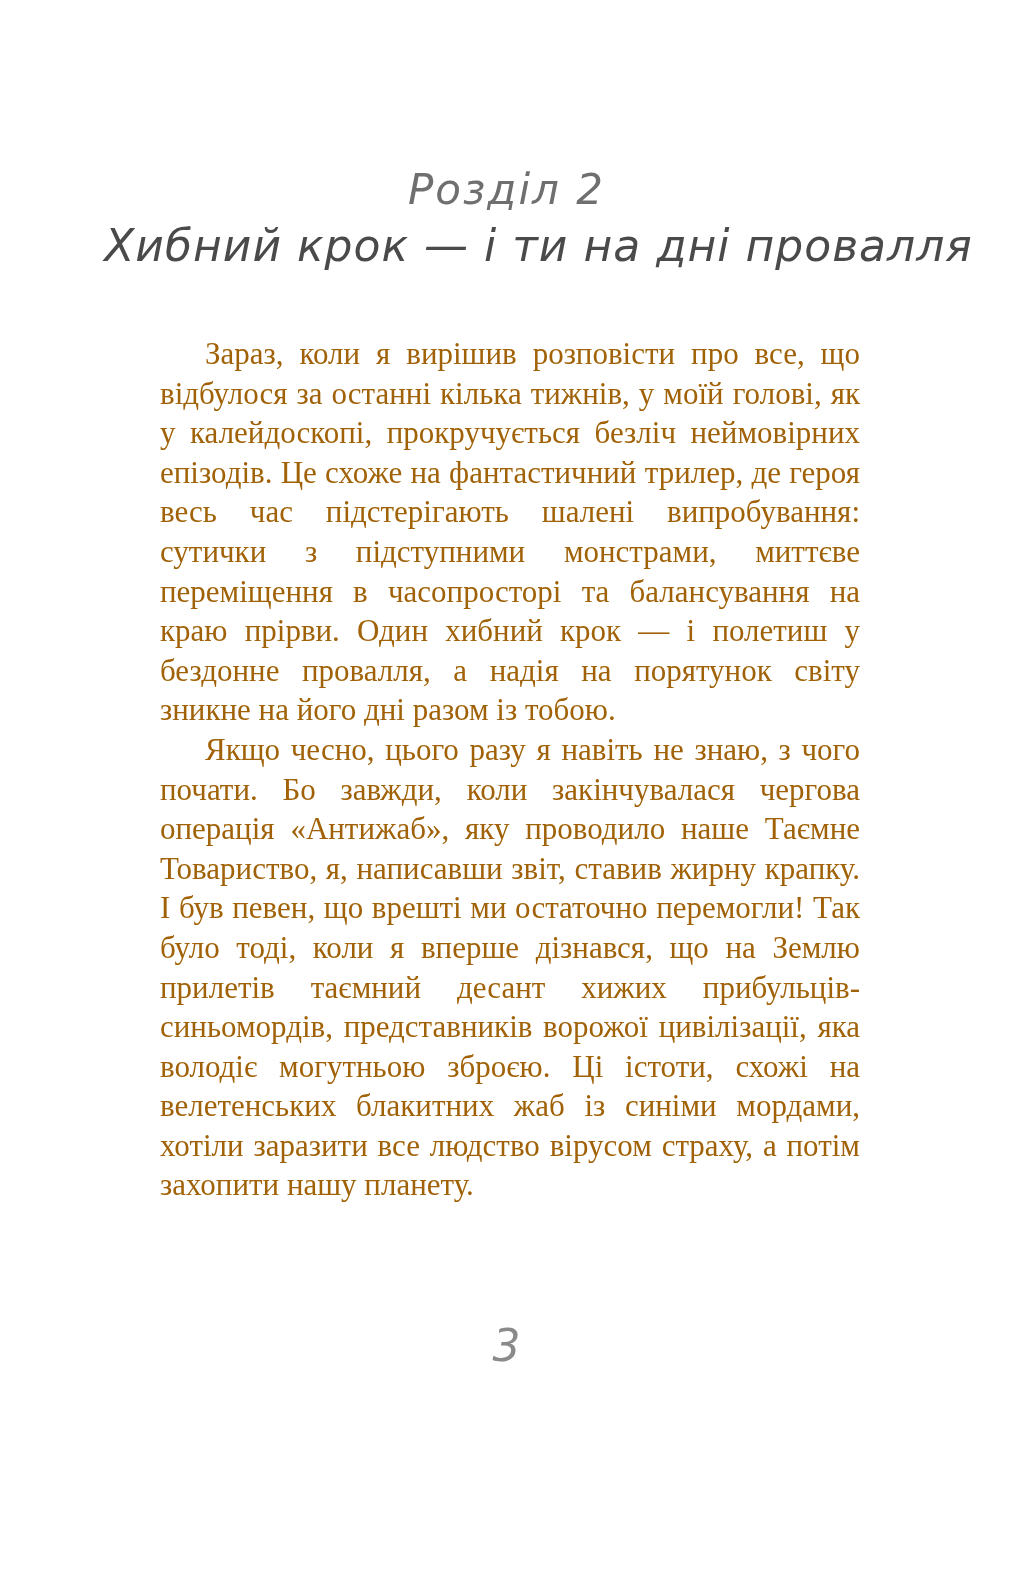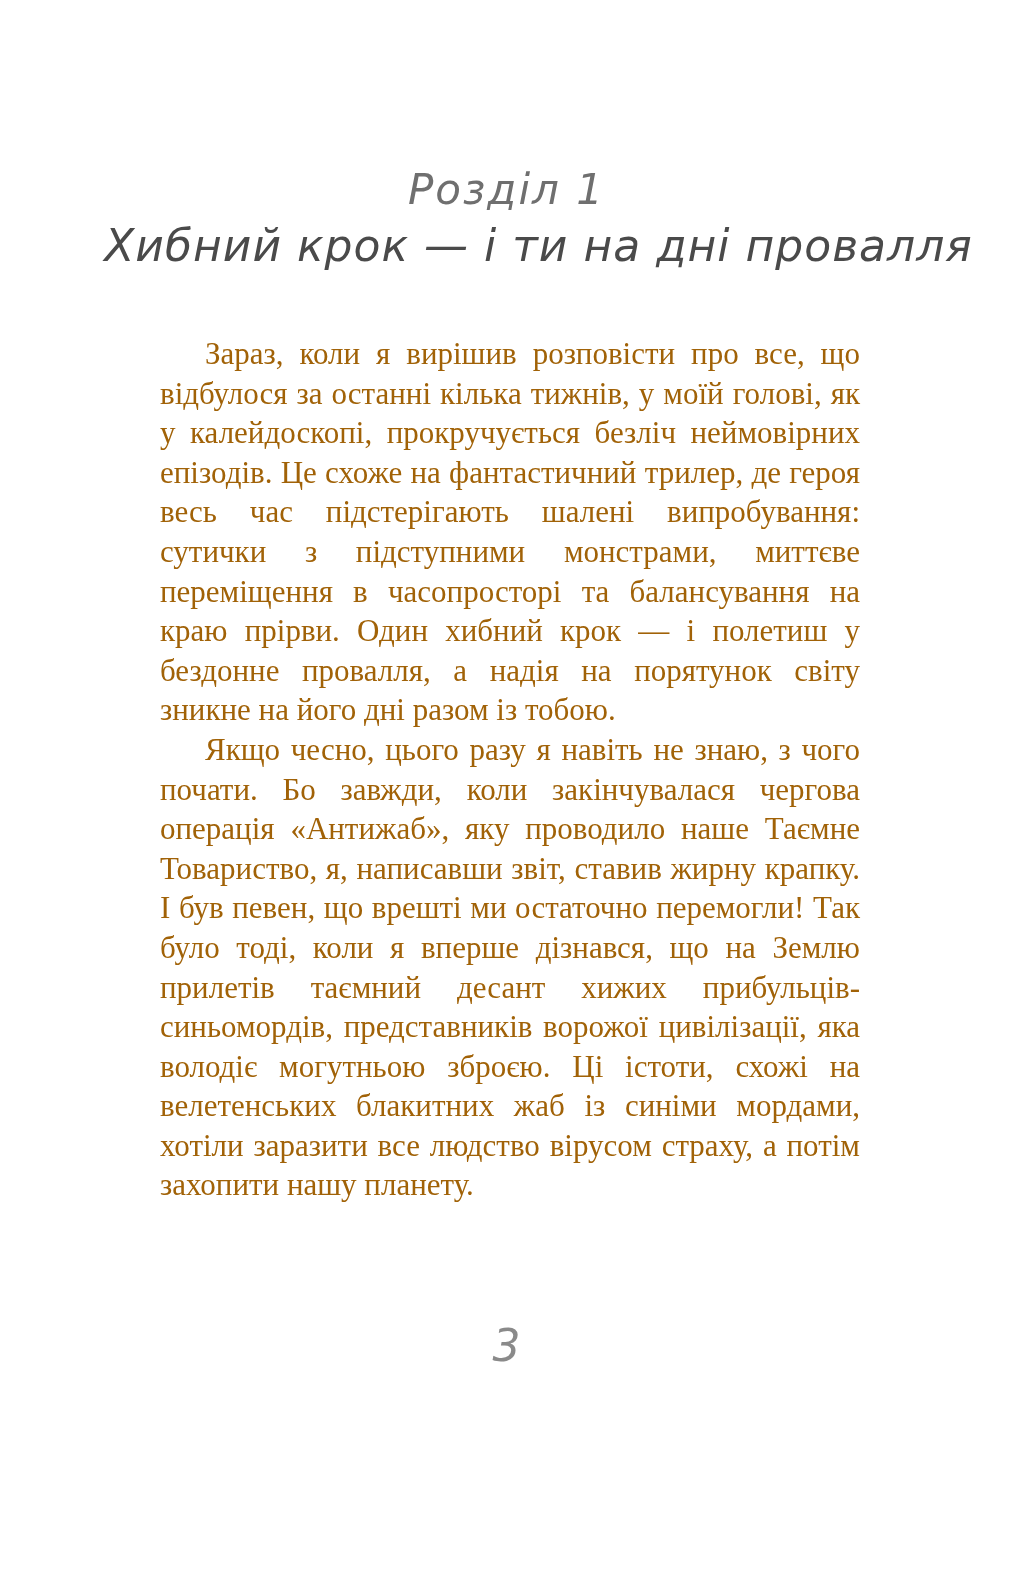--- a/index.html
+++ b/index.html
@@ -68,21 +68,21 @@
     font-style: italic;
     font-size: 44px;
     color: #8a8a8a;
   }
 </style>
 </head>
 <body>
 
 <div class="page">
 
-  <div class="chapter-label">Розділ 1</div>
+  <div class="chapter-label">Розділ 2</div>
 
   <div class="chapter-title">Хибний крок — і ти на дні провалля</div>
 
   <div class="body-text">
     <p lang="uk">Зараз, коли я вирішив розповісти про все, що відбулося за останні кілька тижнів, у моїй голові, як у калейдоскопі, прокручується безліч неймовірних епізодів. Це схоже на фантастичний трилер, де героя весь час підстерігають шалені випробування: сутички з підступними монстрами, миттєве переміщення в часопросторі та балансування на краю прірви. Один хибний крок — і полетиш у бездонне провалля, а надія на порятунок світу зникне на його дні разом із тобою.</p>
     <p lang="uk">Якщо чесно, цього разу я навіть не знаю, з чого почати. Бо завжди, коли закінчувалася чергова операція «Антижаб», яку проводило наше Таємне Товариство, я, написавши звіт, ставив жирну крапку. І був певен, що врешті ми остаточно перемогли! Так було тоді, коли я вперше дізнався, що на Землю прилетів таємний десант хижих прибульців-синьомордів, представників ворожої цивілізації, яка володіє могутньою зброєю. Ці істоти, схожі на велетенських блакитних жаб із синіми мордами, хотіли заразити все людство вірусом страху, а потім захопити нашу планету.</p>
   </div>
 
   <div class="page-number">3</div>
 

